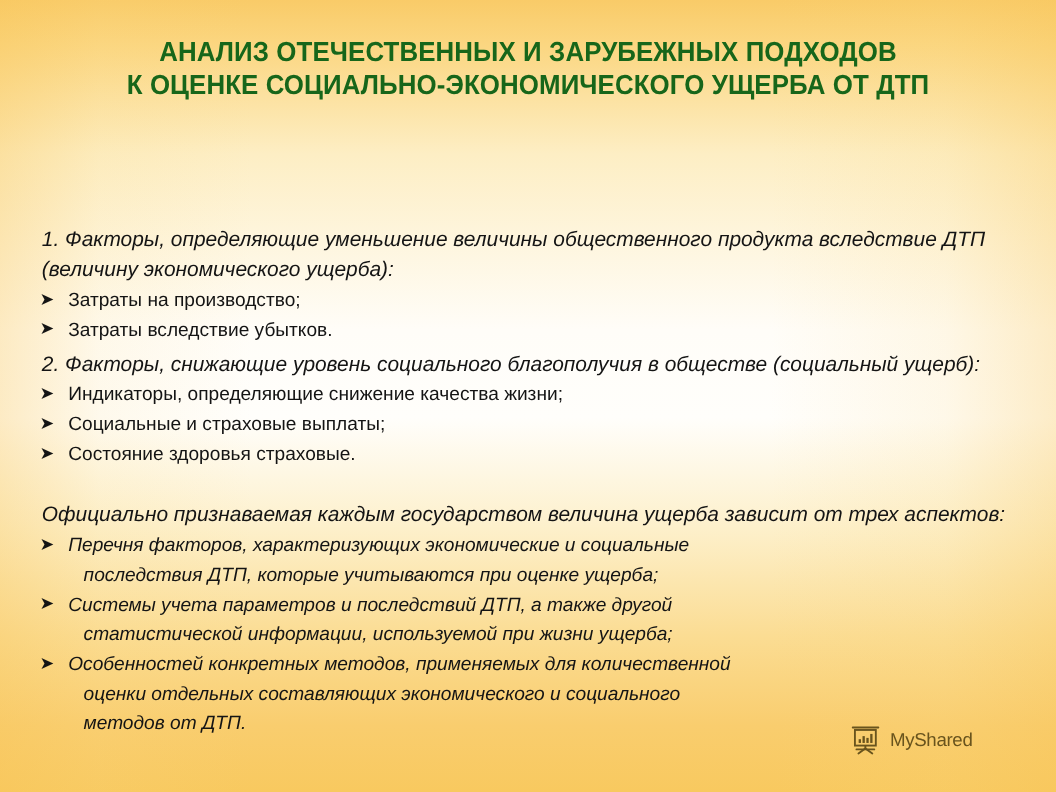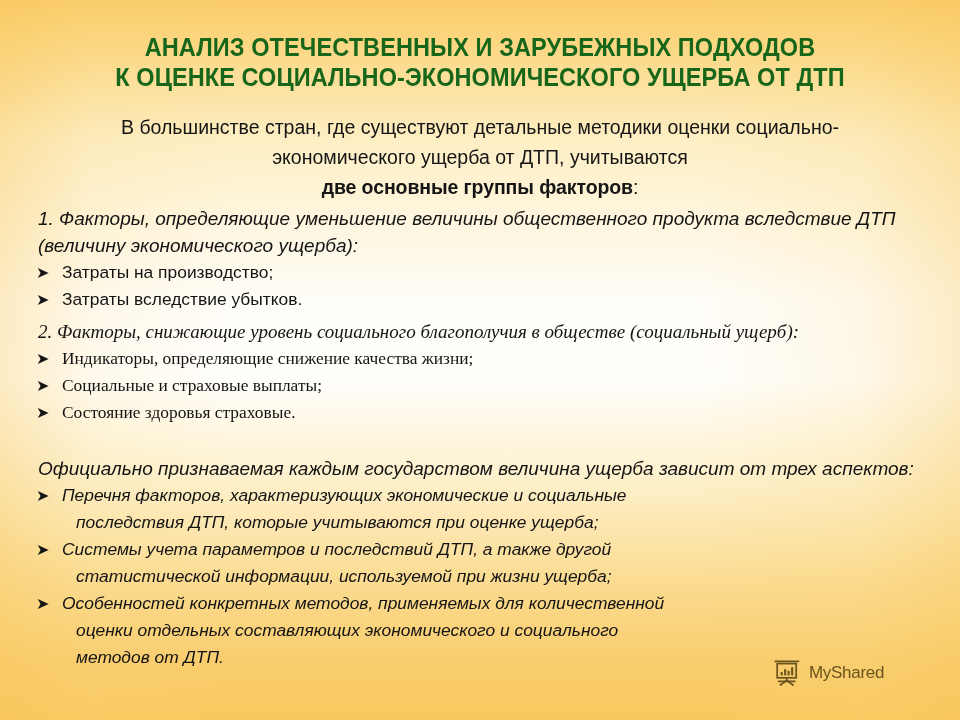--- a/index.html
+++ b/index.html
@@ -91,21 +91,21 @@
     display: block;
     font-weight: bold;
     font-size: 19.5px;
     letter-spacing: -0.1px;
   }
   .intro-strong .plain { font-weight: normal; }
 
   
   .section { position: absolute; left: 0; width: 960px; }
   #sec1 { top: 205px; }
-  #sec2 { top: 318px; font-family: Liberation Serif, serif; }
+  #sec2 { top: 318px; }
   #sec3 { top: 455px; }
 
   .para {
     margin: 0;
     padding: 0 40px 0 38px;
     font-style: italic;
     font-size: 19px;
     line-height: 27px;
     color: #141414;
     text-align: left;
@@ -162,25 +162,20 @@
 <body>
 
 <div id="slide">
   <div id="content">
 
     <div class="title-block">
       <div class="title-line">АНАЛИЗ ОТЕЧЕСТВЕННЫХ И ЗАРУБЕЖНЫХ ПОДХОДОВ</div>
       <div class="title-line">К ОЦЕНКЕ СОЦИАЛЬНО-ЭКОНОМИЧЕСКОГО УЩЕРБА ОТ ДТП</div>
     </div>
 
-    <div class="intro">
-      <span class="l1">В большинстве стран, где существуют детальные методики оценки социально-</span>
-      <span class="l2">экономического ущерба от ДТП, учитываются</span>
-      <span class="intro-strong"><span>две основные группы факторов</span><span class="plain">:</span></span>
-    </div>
 
     <div class="section" id="sec1">
       <p class="para">
         <span class="ln">1. Факторы, определяющие уменьшение величины общественного продукта</span>
         <span class="ln">вследствие ДТП (величину экономического ущерба):</span>
       </p>
       <ul class="bullets">
         <li class="bullet upright">
           <span class="arrow">➤</span>
           <span class="ln">Затраты на производство;</span>

